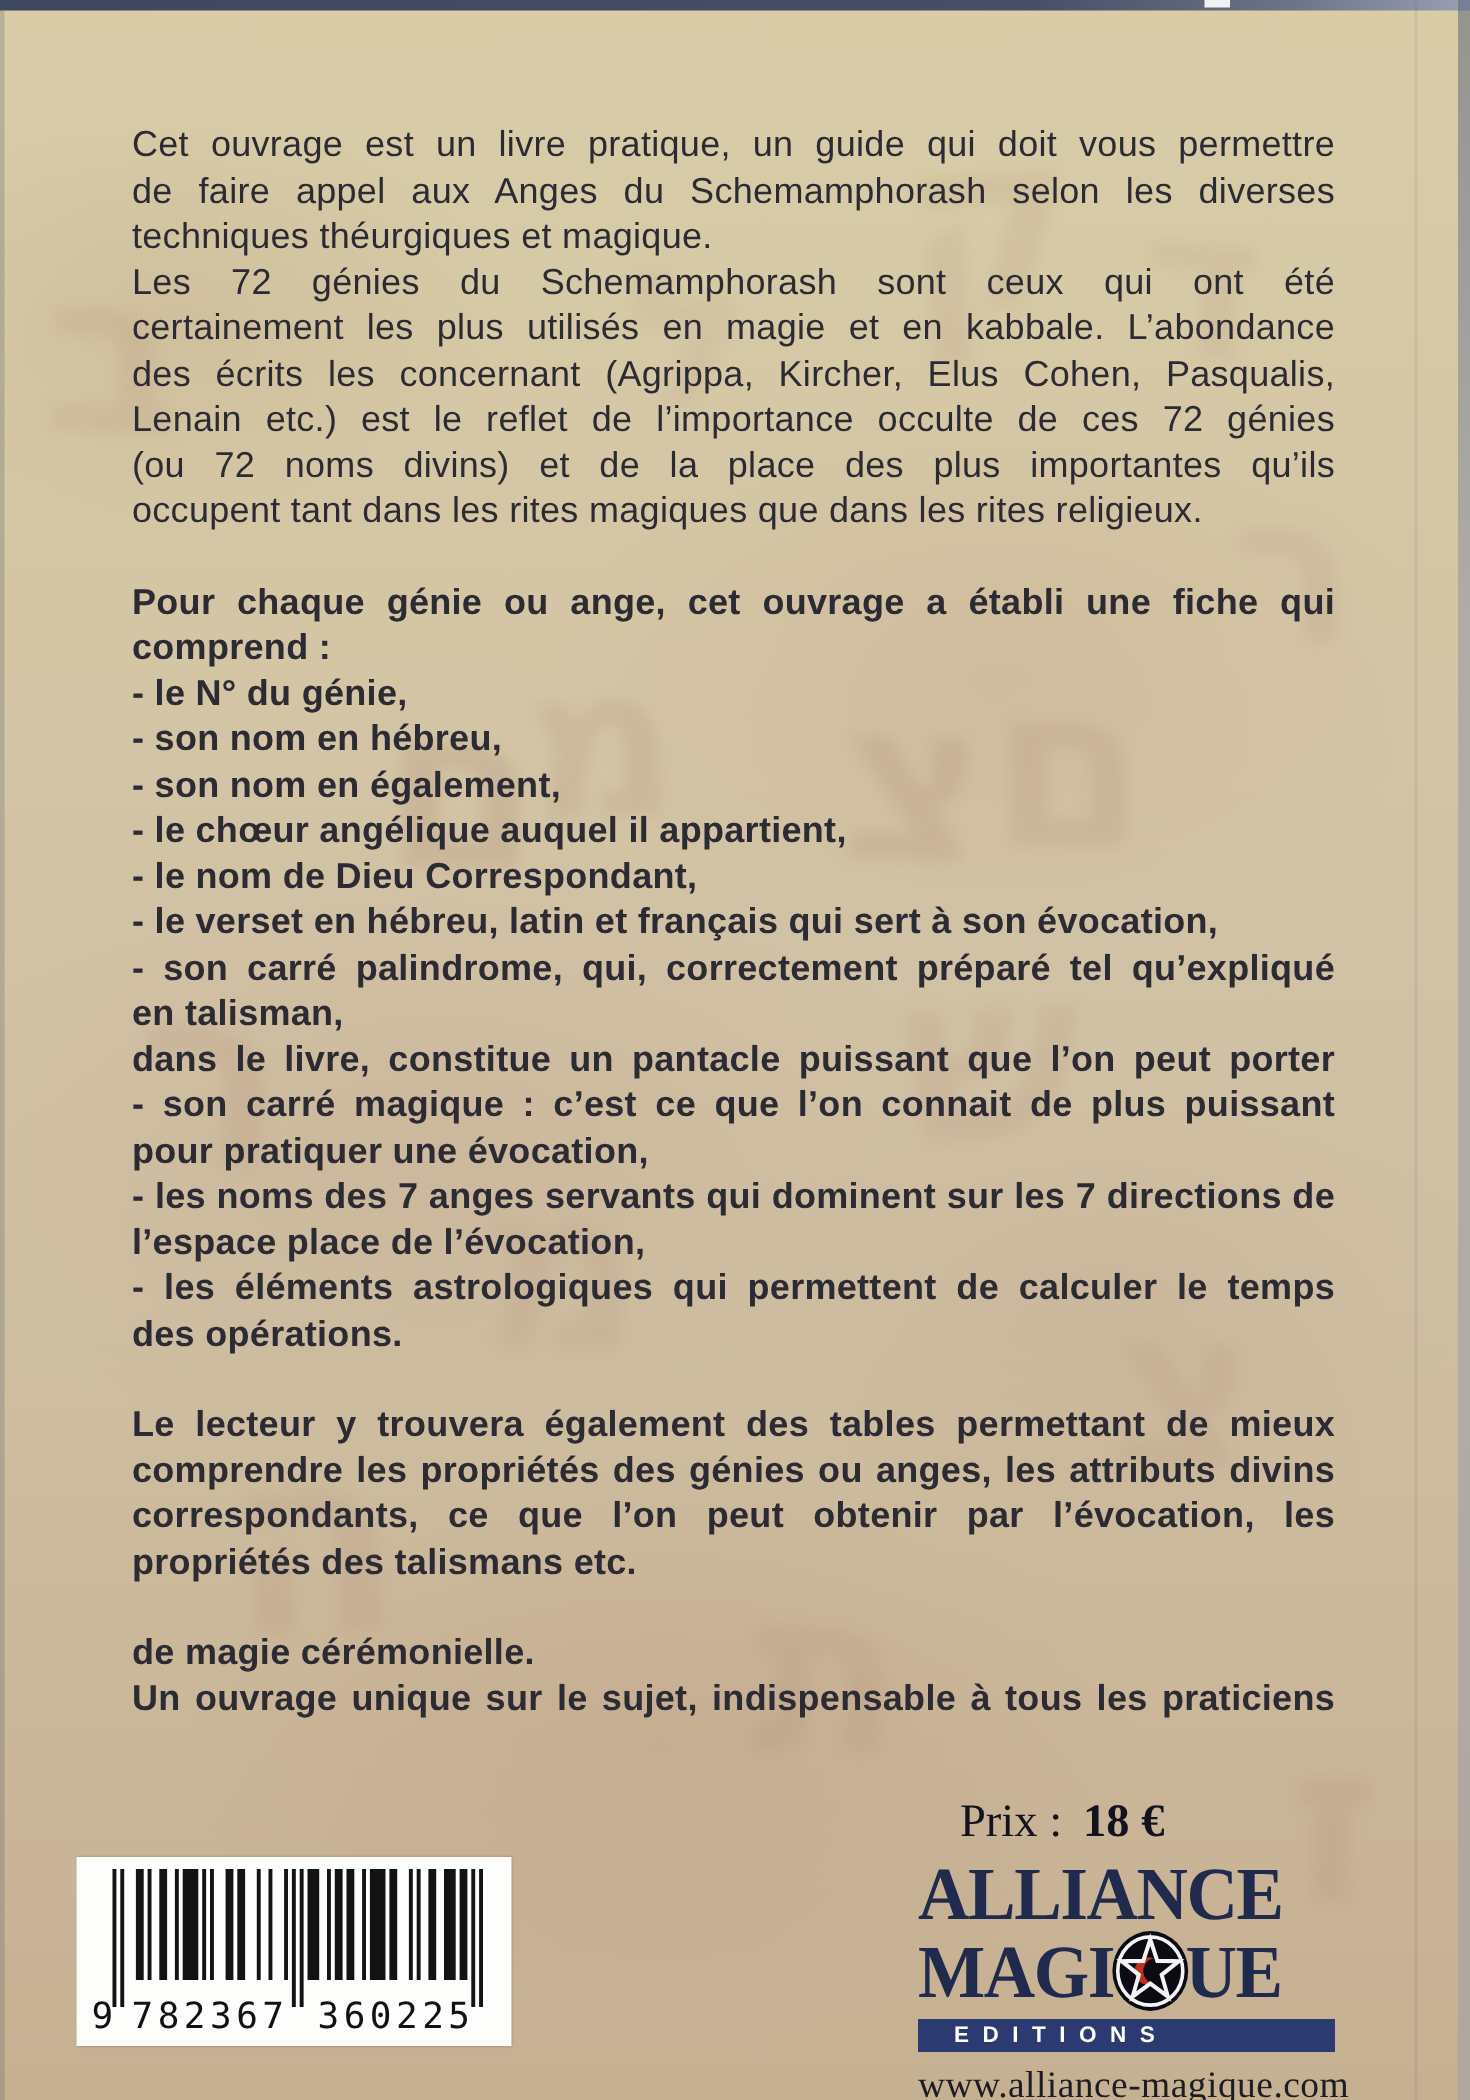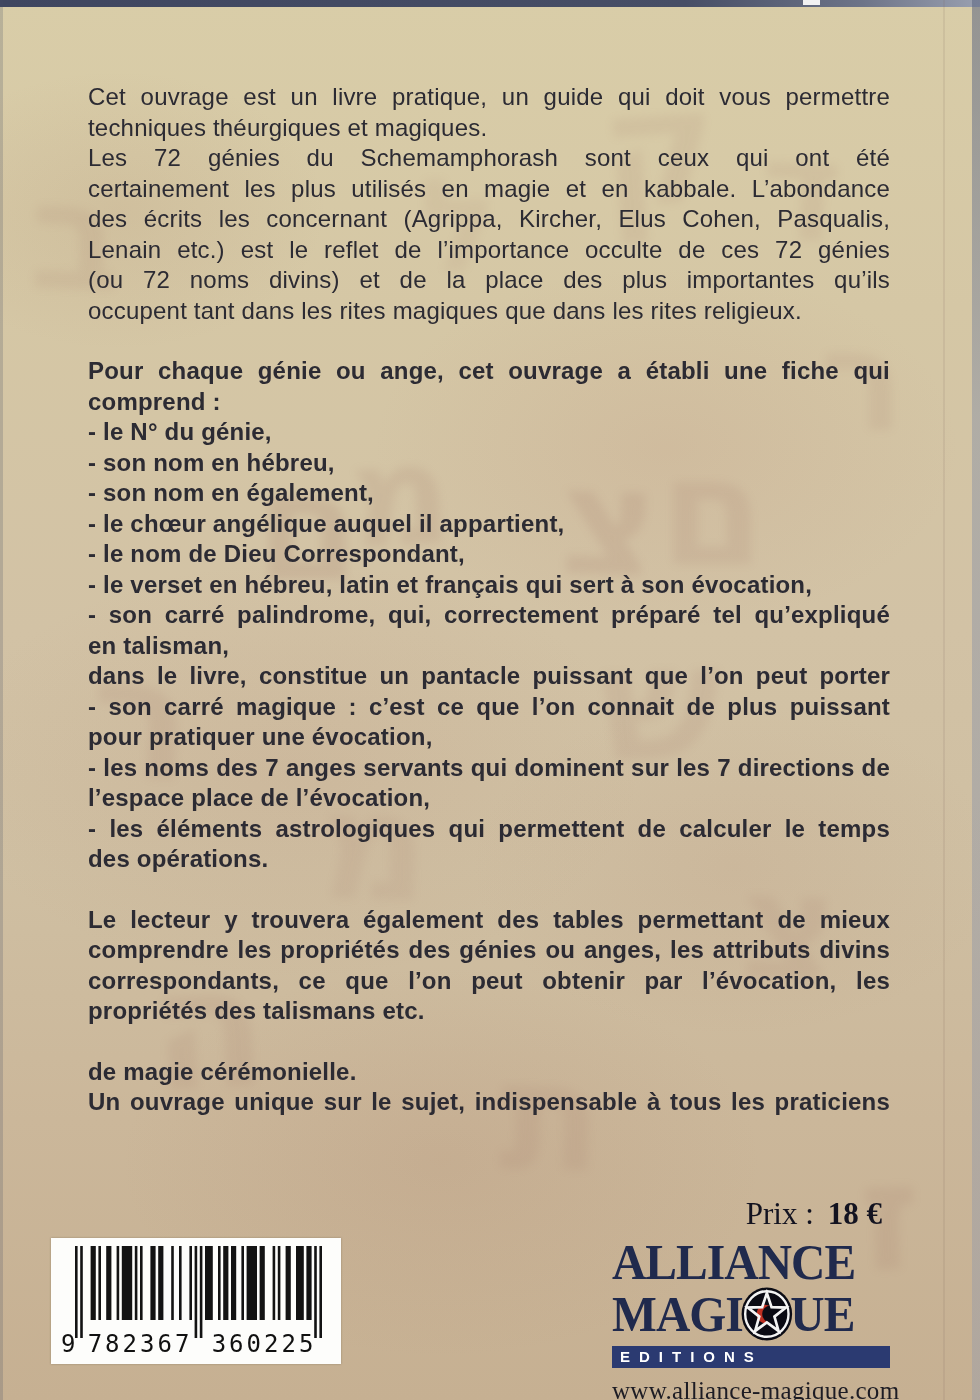--- a/index.html
+++ b/index.html
@@ -31,37 +31,37 @@
   .body-text{position:absolute;left:88px;top:82px;width:802px;
     font-size:24px;line-height:30.5px;color:#2c2b33;letter-spacing:.2px;}
   .para + .para{margin-top:30px;font-weight:bold;}
   .bline{text-align:justify;}
   .jl{text-align-last:justify;}
   .ll{text-align-last:left;}
 
   
   .isbn{position:absolute;left:48px;top:1197px;font-family:"Liberation Serif",serif;
     font-size:29px;color:#17171f;letter-spacing:1px;}
-  .price{position:absolute;left:640px;top:1196px;width:242px;text-align:right;
+  .price{position:absolute;left:640px;top:1196px;width:242px;
     font-family:"Liberation Serif",serif;font-size:31px;color:#131320;}
   .price .val{font-weight:bold;margin-left:14px;}
 
   .barcode-box{position:absolute;left:51px;top:1238px;width:290px;height:126px;background:#fdfdfb;
     box-shadow:0 0 2px rgba(80,70,50,.4);}
   .barcode-box svg{position:absolute;left:6px;top:8px;}
 
   .logo{position:absolute;left:612px;top:1240px;width:278px;color:#202a4d;}
   .logo-line{font-family:"Liberation Serif",serif;font-weight:bold;font-size:50px;line-height:44px;
     letter-spacing:-1px;transform:scaleX(.95);transform-origin:left;white-space:nowrap;
     display:flex;align-items:center;}
   .logo-line.second{margin-top:2px;}
   .emblem{width:56px;height:56px;margin:0 -3px;flex:0 0 auto;}
   .editions-bar{margin-top:4px;height:22px;background:#2b3a71;color:#fff;
     font-family:"Liberation Sans",sans-serif;font-weight:bold;font-size:15px;
-    letter-spacing:9px;padding-left:8px;line-height:22px;}
+    letter-spacing:9px;padding-left:24px;line-height:22px;}
   .website{margin-top:9px;font-family:"Liberation Serif",serif;font-size:25px;color:#1d1c24;
     letter-spacing:.3px;white-space:nowrap;}
 </style>
 </head>
 <body>
 
 <div class="page">
 
   <div class="top-strip"></div>
   <div class="top-notch"></div>
@@ -84,21 +84,22 @@
       <span class="wm" style="left: 150px; top: 930px; font-size: 170px; transform: rotate(-3deg); opacity: 0.11;">ה</span>
       <span class="wm" style="left: 500px; top: 1030px; font-size: 150px; transform: rotate(2deg); opacity: 0.1;">ת</span>
       <span class="wm" style="left: 860px; top: 1130px; font-size: 150px; transform: rotate(-2deg); opacity: 0.12;">ז</span>
       <span class="wm" style="left: 320px; top: 760px; font-size: 150px; transform: rotate(2deg); opacity: 0.09;">מ</span>
       <span class="wm" style="left: 820px; top: 300px; font-size: 140px; transform: rotate(0deg); opacity: 0.1;">ר</span>
     </div>
 
   <div class="body-text">
     <div class="para">
         <div class="bline jl">Cet ouvrage est un livre pratique, un guide qui doit vous permettre</div>
-        <div class="bline ll">techniques théurgiques et magiques.</div>
+        <div class="bline jl">de faire appel aux Anges du Schemamphorash selon les diverses</div>
+        <div class="bline ll">techniques théurgiques et magique.</div>
         <div class="bline jl">Les 72 génies du Schemamphorash sont ceux qui ont été</div>
         <div class="bline jl">certainement les plus utilisés en magie et en kabbale. L’abondance</div>
         <div class="bline jl">des écrits les concernant (Agrippa, Kircher, Elus Cohen, Pasqualis,</div>
         <div class="bline jl">Lenain etc.) est le reflet de l’importance occulte de ces 72 génies</div>
         <div class="bline jl">(ou 72 noms divins) et de la place des plus importantes qu’ils</div>
         <div class="bline ll">occupent tant dans les rites magiques que dans les rites religieux.</div>
       </div>
     <div class="para">
         <div class="bline jl">Pour chaque génie ou ange, cet ouvrage a établi une fiche qui</div>
         <div class="bline ll">comprend :</div>

